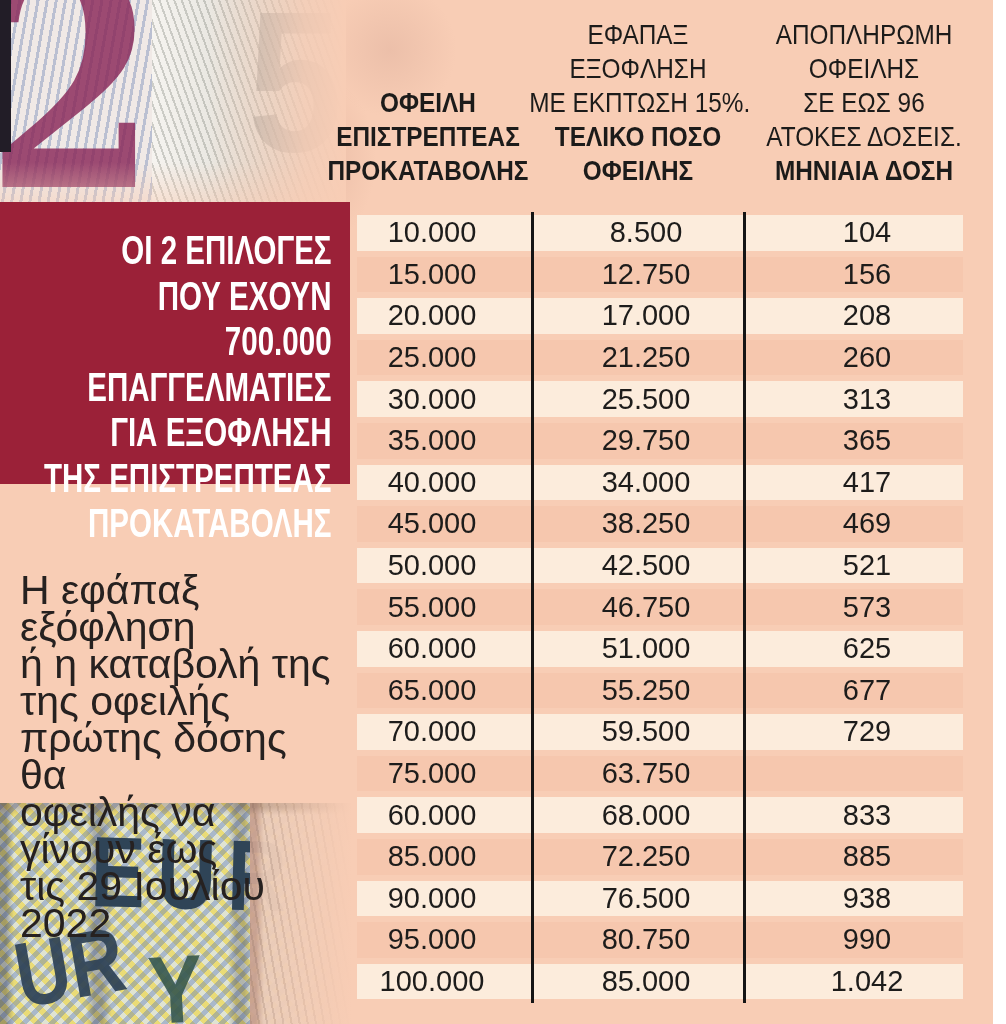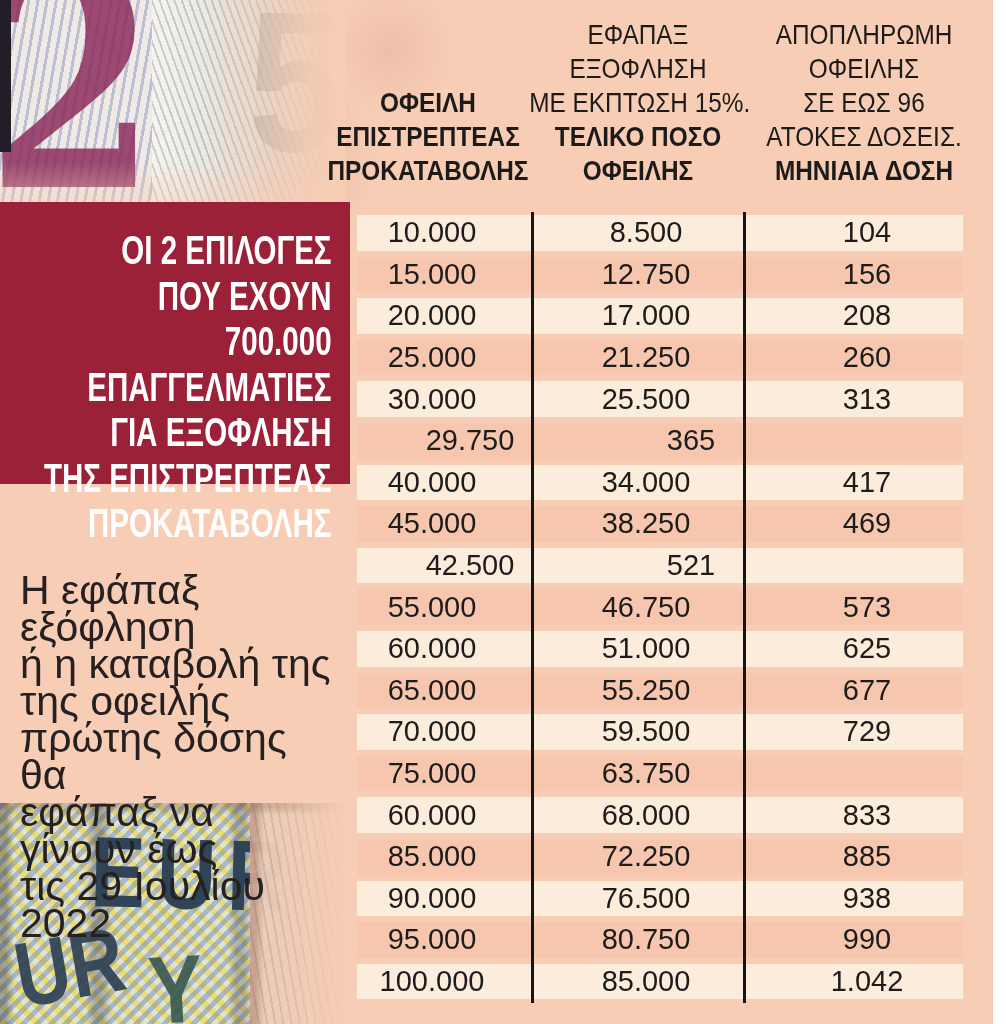--- a/index.html
+++ b/index.html
@@ -137,21 +137,21 @@
       <div>ΤΗΣ ΕΠΙΣΤΡΕΠΤΕΑΣ</div>
       <div>ΠΡΟΚΑΤΑΒΟΛΗΣ</div>
     </div>
   </div>
 
   <div class="note">
     <div>Η εφάπαξ εξόφληση</div>
     <div>ή η καταβολή της</div>
     <div>της οφειλής</div>
     <div>πρώτης δόσης θα</div>
-    <div>εφάπαξ να γίνουν έως</div>
+    <div>οφειλής να γίνουν έως</div>
     <div>τις 29 Ιουλίου 2022</div>
   </div>
 
   <div class="hdr hdr1">
     <div class="hl-b">ΟΦΕΙΛΗ</div>
     <div class="hl-b">ΕΠΙΣΤΡΕΠΤΕΑΣ</div>
     <div class="hl-b">ΠΡΟΚΑΤΑΒΟΛΗΣ</div>
   </div>
   <div class="hdr hdr2">
     <div class="hl-r">ΕΦΑΠΑΞ</div>
@@ -188,34 +188,36 @@
       <div class="cell c1">25.000</div>
       <div class="cell c2">21.250</div>
       <div class="cell c3">260</div>
     </div>
       <div class="t-row light">
       <div class="cell c1">30.000</div>
       <div class="cell c2">25.500</div>
       <div class="cell c3">313</div>
     </div>
       <div class="t-row dark">
+      <div class="cell c1">35.000</div>
       <div class="cell c2">29.750</div>
       <div class="cell c3">365</div>
     </div>
       <div class="t-row light">
       <div class="cell c1">40.000</div>
       <div class="cell c2">34.000</div>
       <div class="cell c3">417</div>
     </div>
       <div class="t-row dark">
       <div class="cell c1">45.000</div>
       <div class="cell c2">38.250</div>
       <div class="cell c3">469</div>
     </div>
       <div class="t-row light">
+      <div class="cell c1">50.000</div>
       <div class="cell c2">42.500</div>
       <div class="cell c3">521</div>
     </div>
       <div class="t-row dark">
       <div class="cell c1">55.000</div>
       <div class="cell c2">46.750</div>
       <div class="cell c3">573</div>
     </div>
       <div class="t-row light">
       <div class="cell c1">60.000</div>

